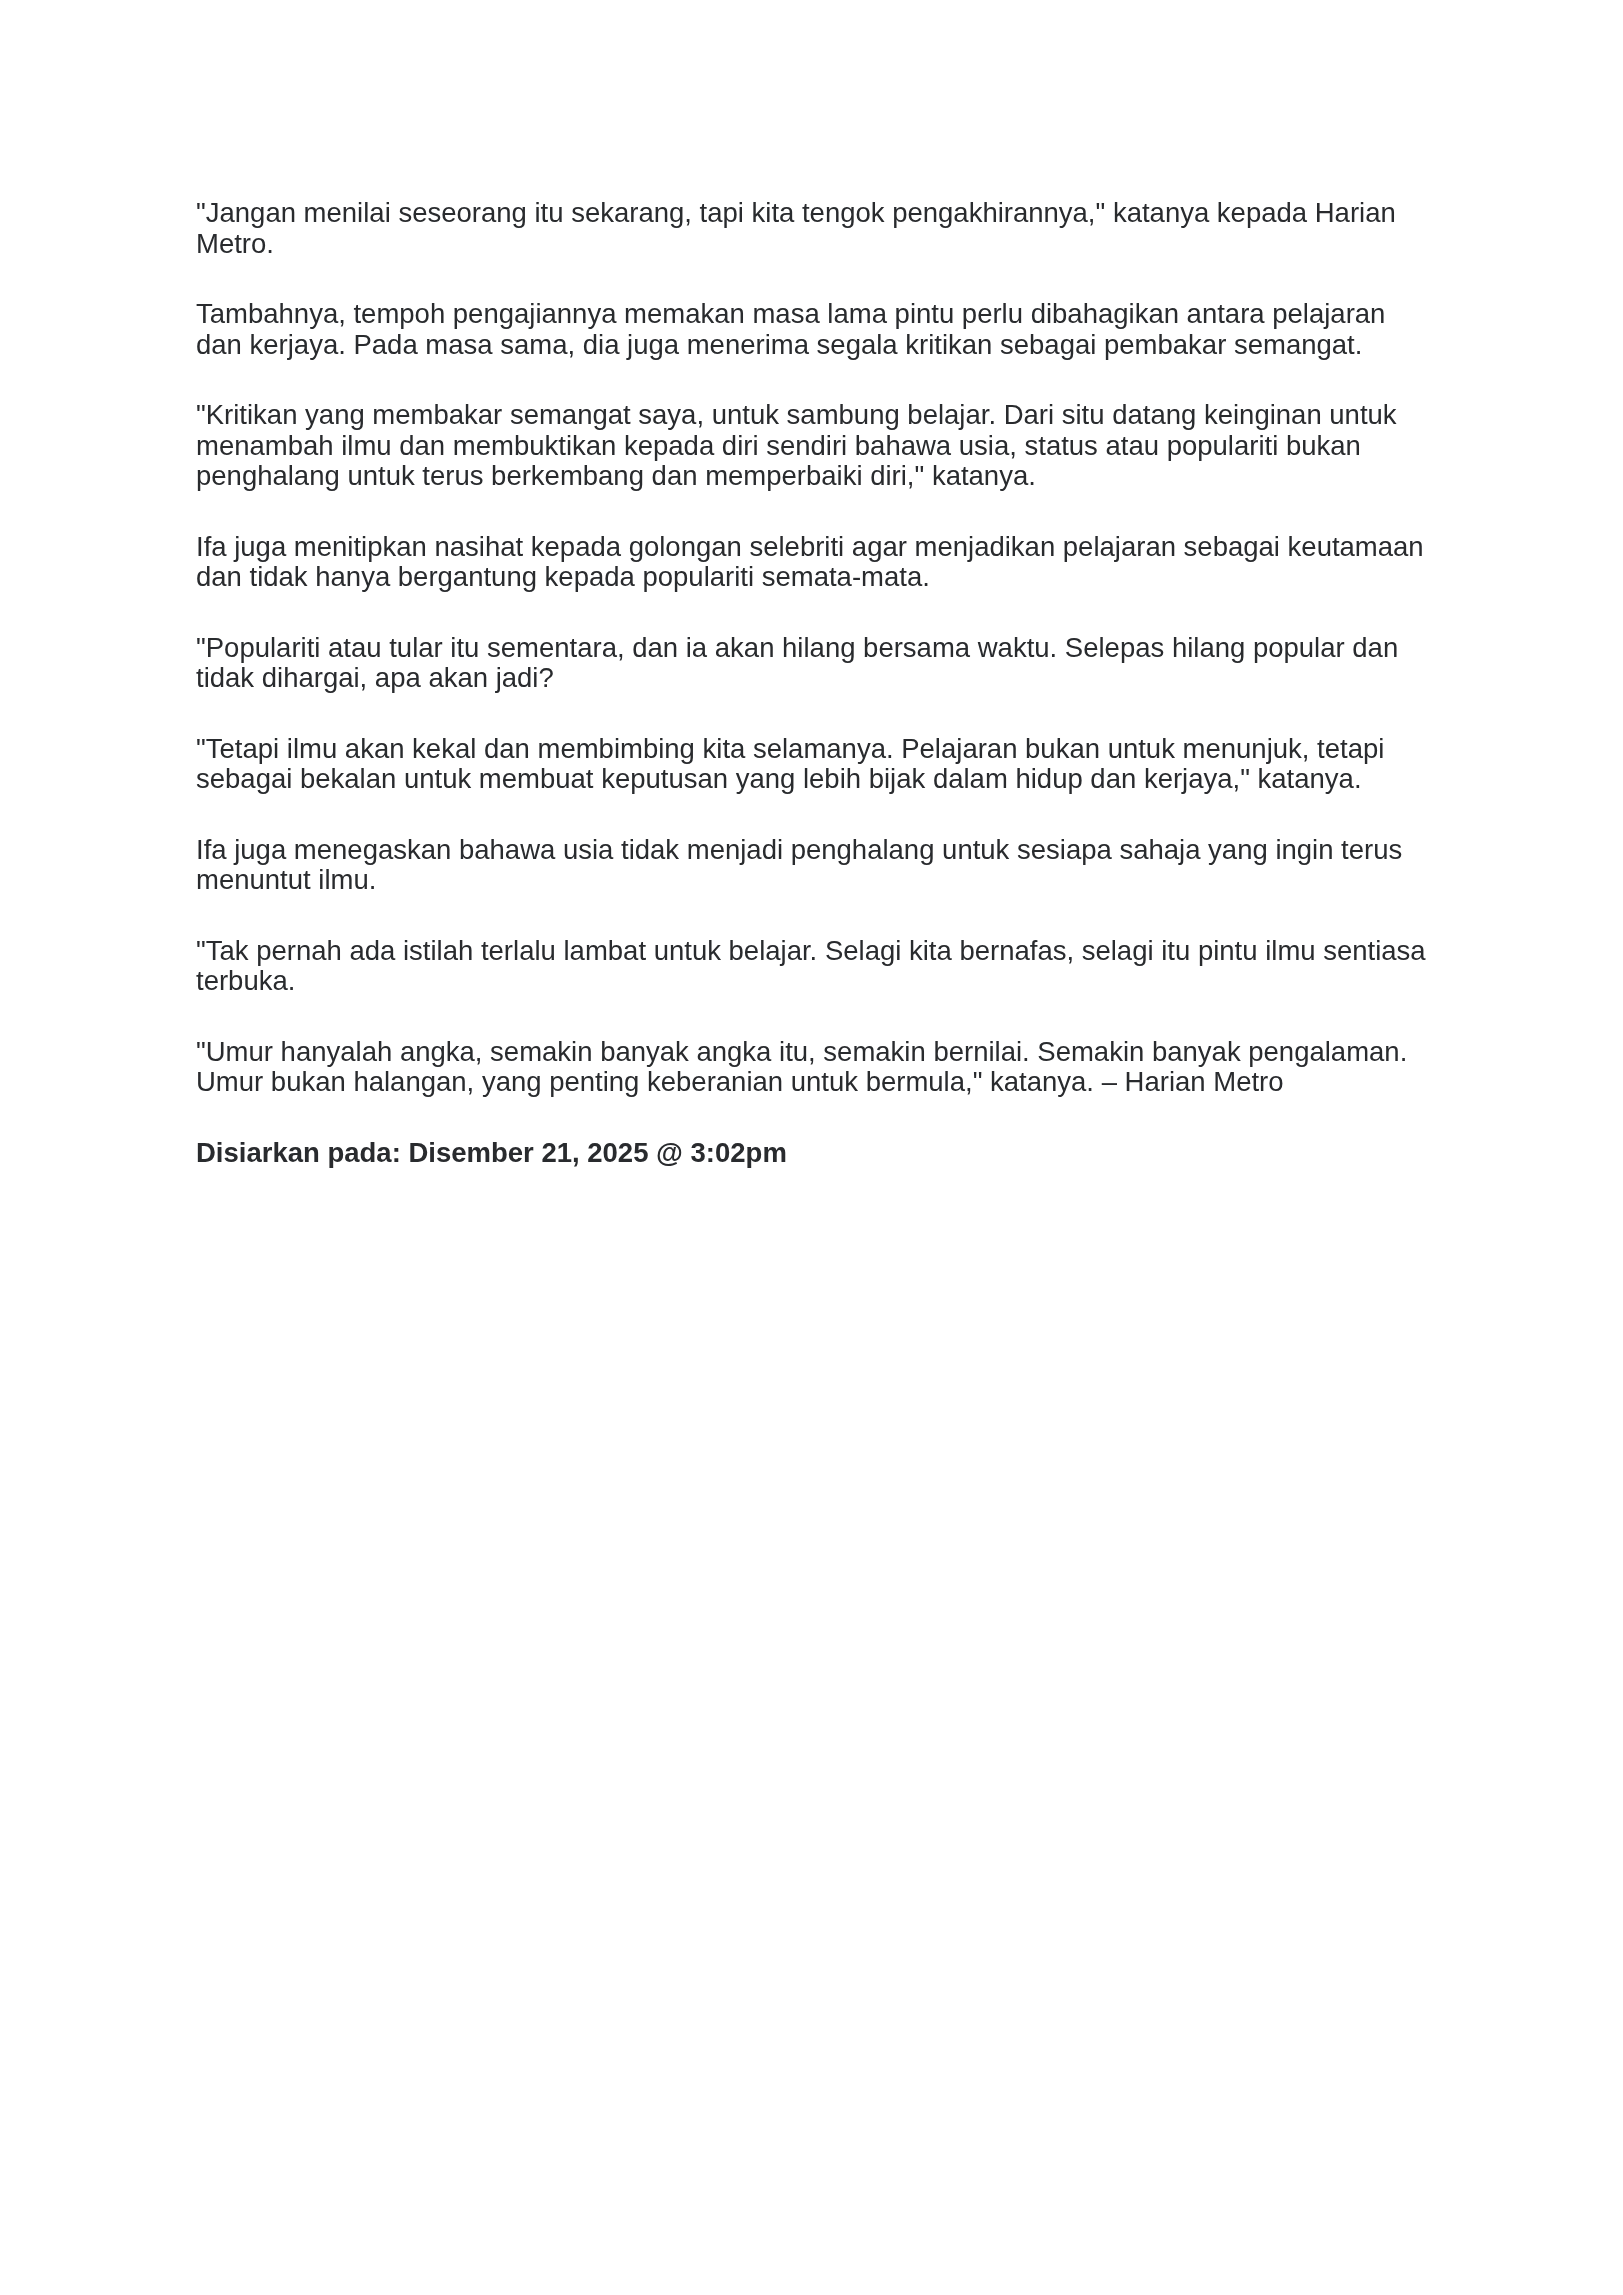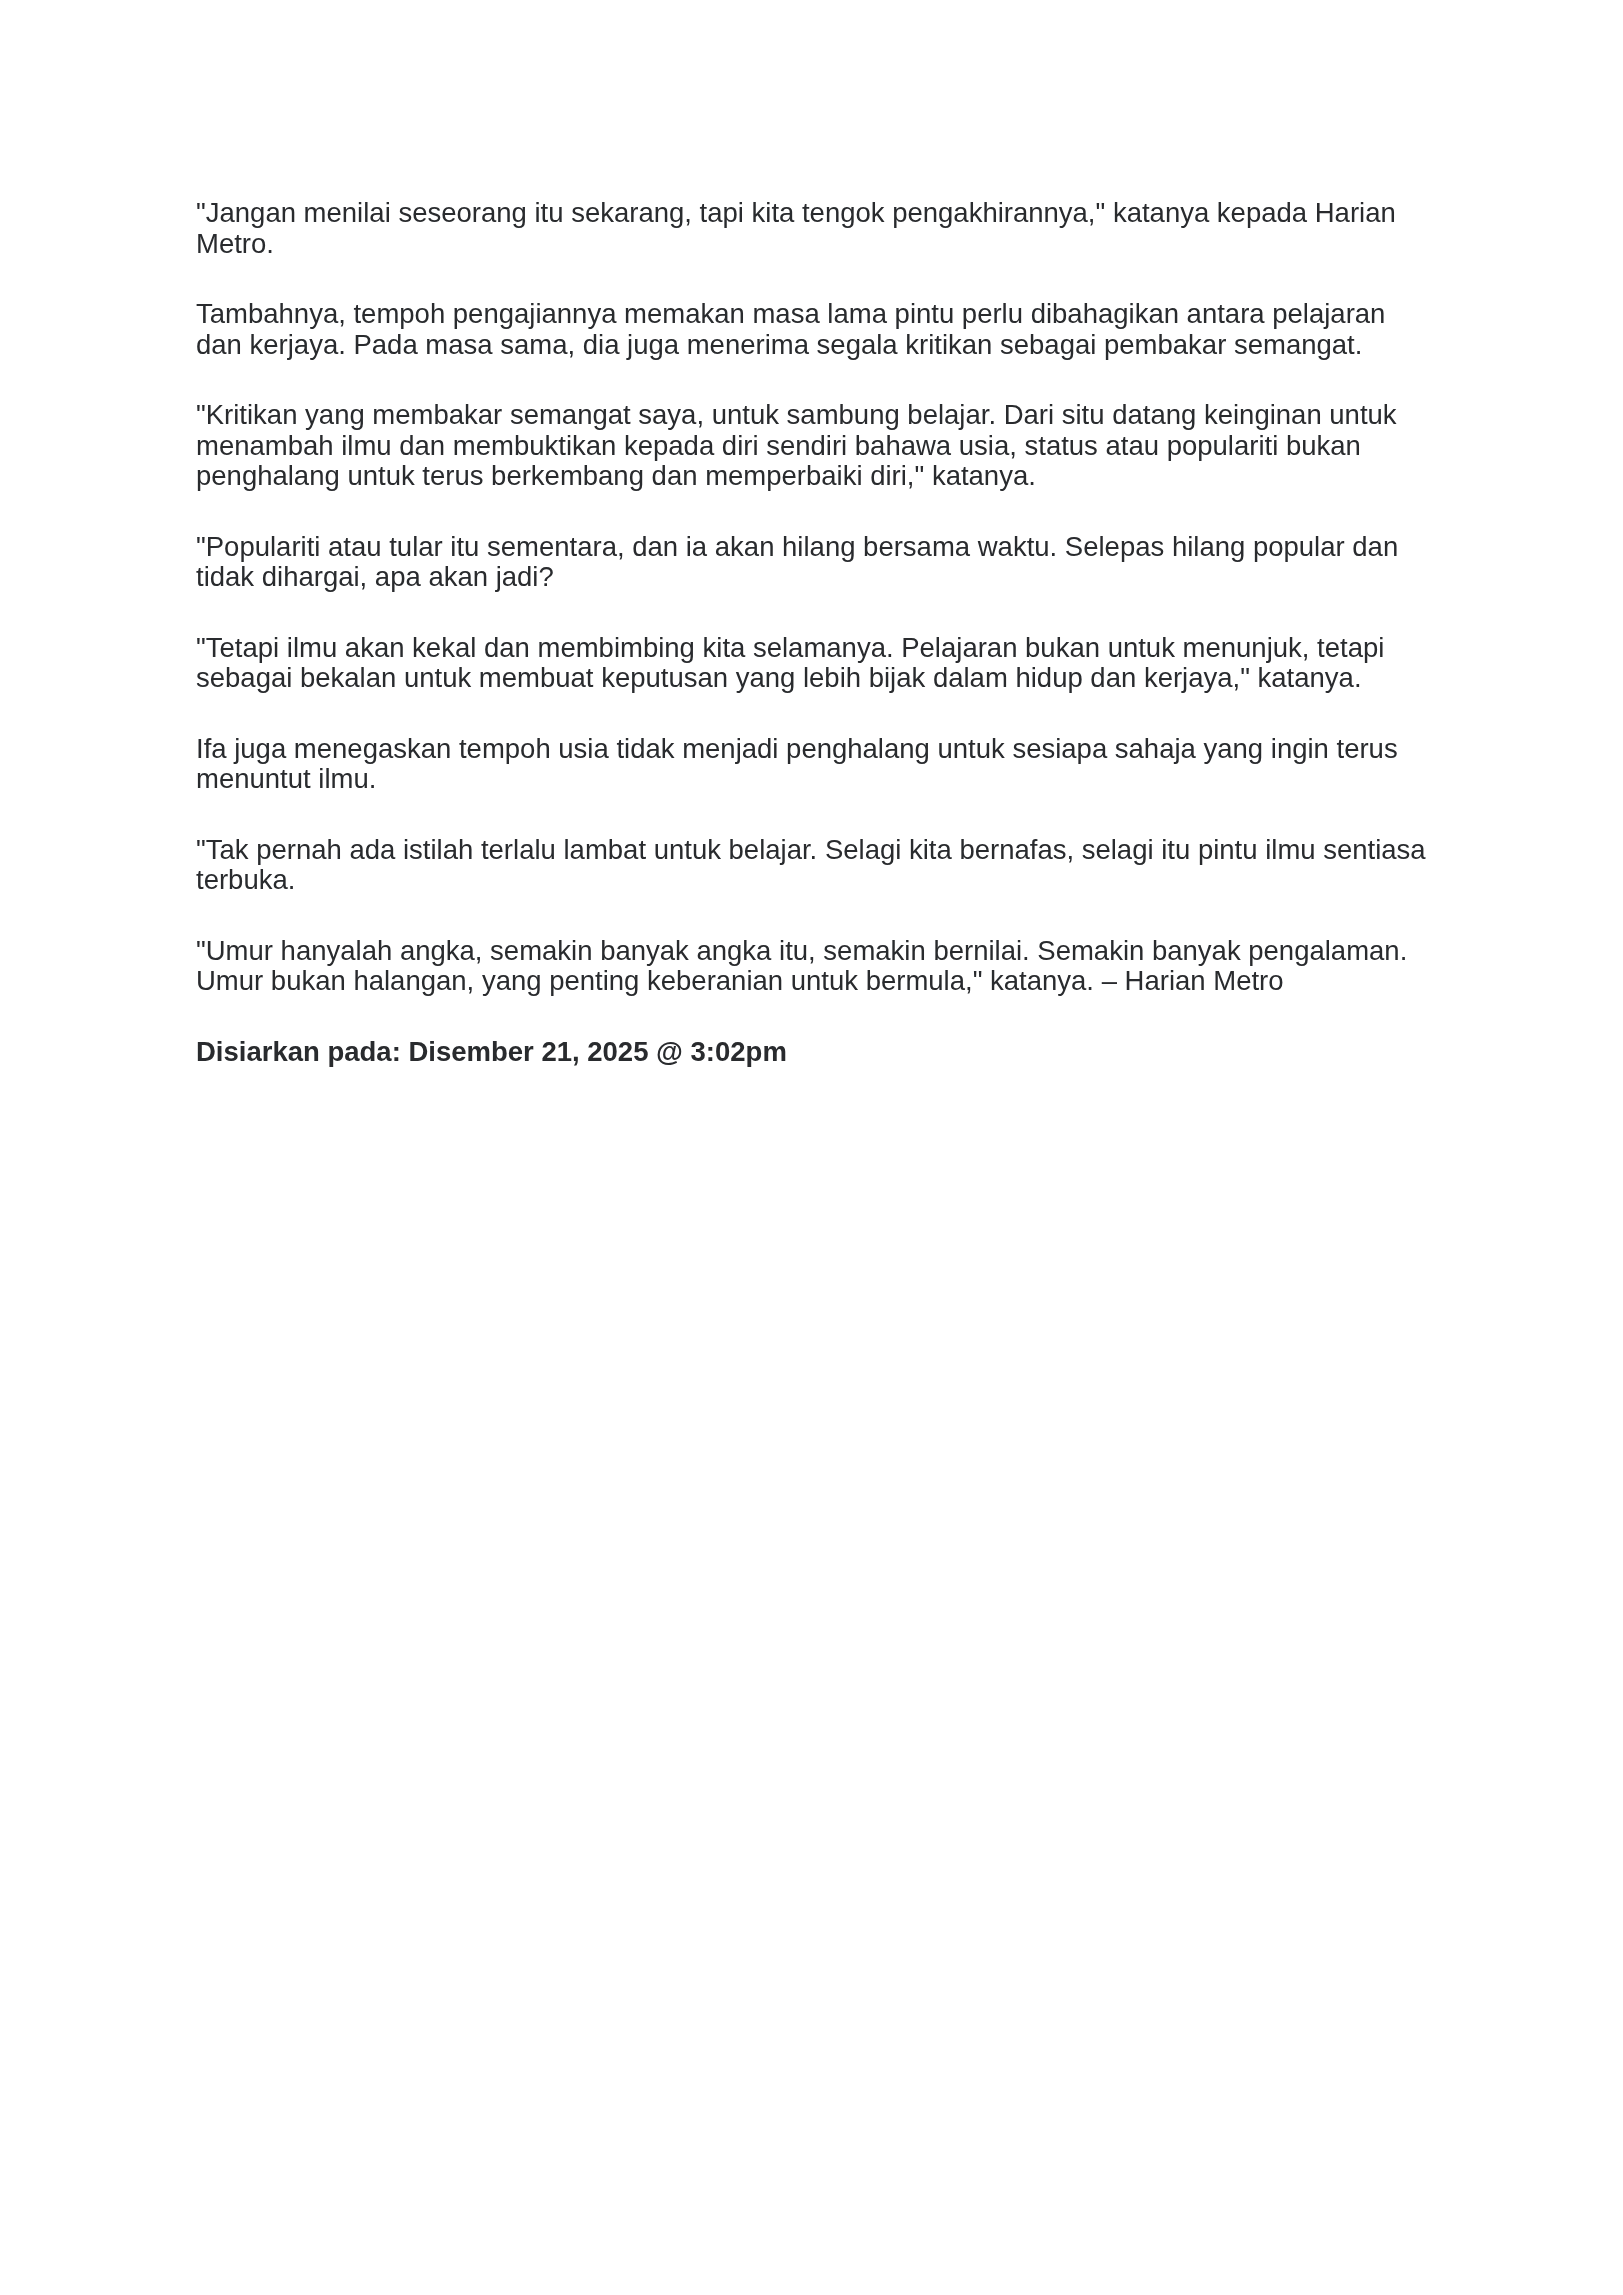--- a/index.html
+++ b/index.html
@@ -34,21 +34,22 @@
   }
 </style>
 </head>
 <body>
 
 <main>
   <div class="article-body">
     <p>"Jangan menilai seseorang itu sekarang, tapi kita tengok pengakhirannya," katanya kepada Harian Metro.</p>
     <p>Tambahnya, tempoh pengajiannya memakan masa lama pintu perlu dibahagikan antara pelajaran dan kerjaya. Pada masa sama, dia juga menerima segala kritikan sebagai pembakar semangat.</p>
     <p>"Kritikan yang membakar semangat saya, untuk sambung belajar. Dari situ datang keinginan untuk menambah ilmu dan membuktikan kepada diri sendiri bahawa usia, status atau populariti bukan penghalang untuk terus berkembang dan memperbaiki diri," katanya.</p>
+    <p>Ifa juga menitipkan nasihat kepada golongan selebriti agar menjadikan pelajaran sebagai keutamaan dan tidak hanya bergantung kepada populariti semata-mata.</p>
     <p>"Populariti atau tular itu sementara, dan ia akan hilang bersama waktu. Selepas hilang popular dan tidak dihargai, apa akan jadi?</p>
     <p>"Tetapi ilmu akan kekal dan membimbing kita selamanya. Pelajaran bukan untuk menunjuk, tetapi sebagai bekalan untuk membuat keputusan yang lebih bijak dalam hidup dan kerjaya," katanya.</p>
-    <p>Ifa juga menegaskan tempoh usia tidak menjadi penghalang untuk sesiapa sahaja yang ingin terus menuntut ilmu.</p>
+    <p>Ifa juga menegaskan bahawa usia tidak menjadi penghalang untuk sesiapa sahaja yang ingin terus menuntut ilmu.</p>
     <p>"Tak pernah ada istilah terlalu lambat untuk belajar. Selagi kita bernafas, selagi itu pintu ilmu sentiasa terbuka.</p>
     <p>"Umur hanyalah angka, semakin banyak angka itu, semakin bernilai. Semakin banyak pengalaman. Umur bukan halangan, yang penting keberanian untuk bermula," katanya. – Harian Metro</p>
     <p class="pub-line">Disiarkan pada: Disember 21, 2025 @ 3:02pm</p>
   </div>
 </main>
 
 
 </body></html>

